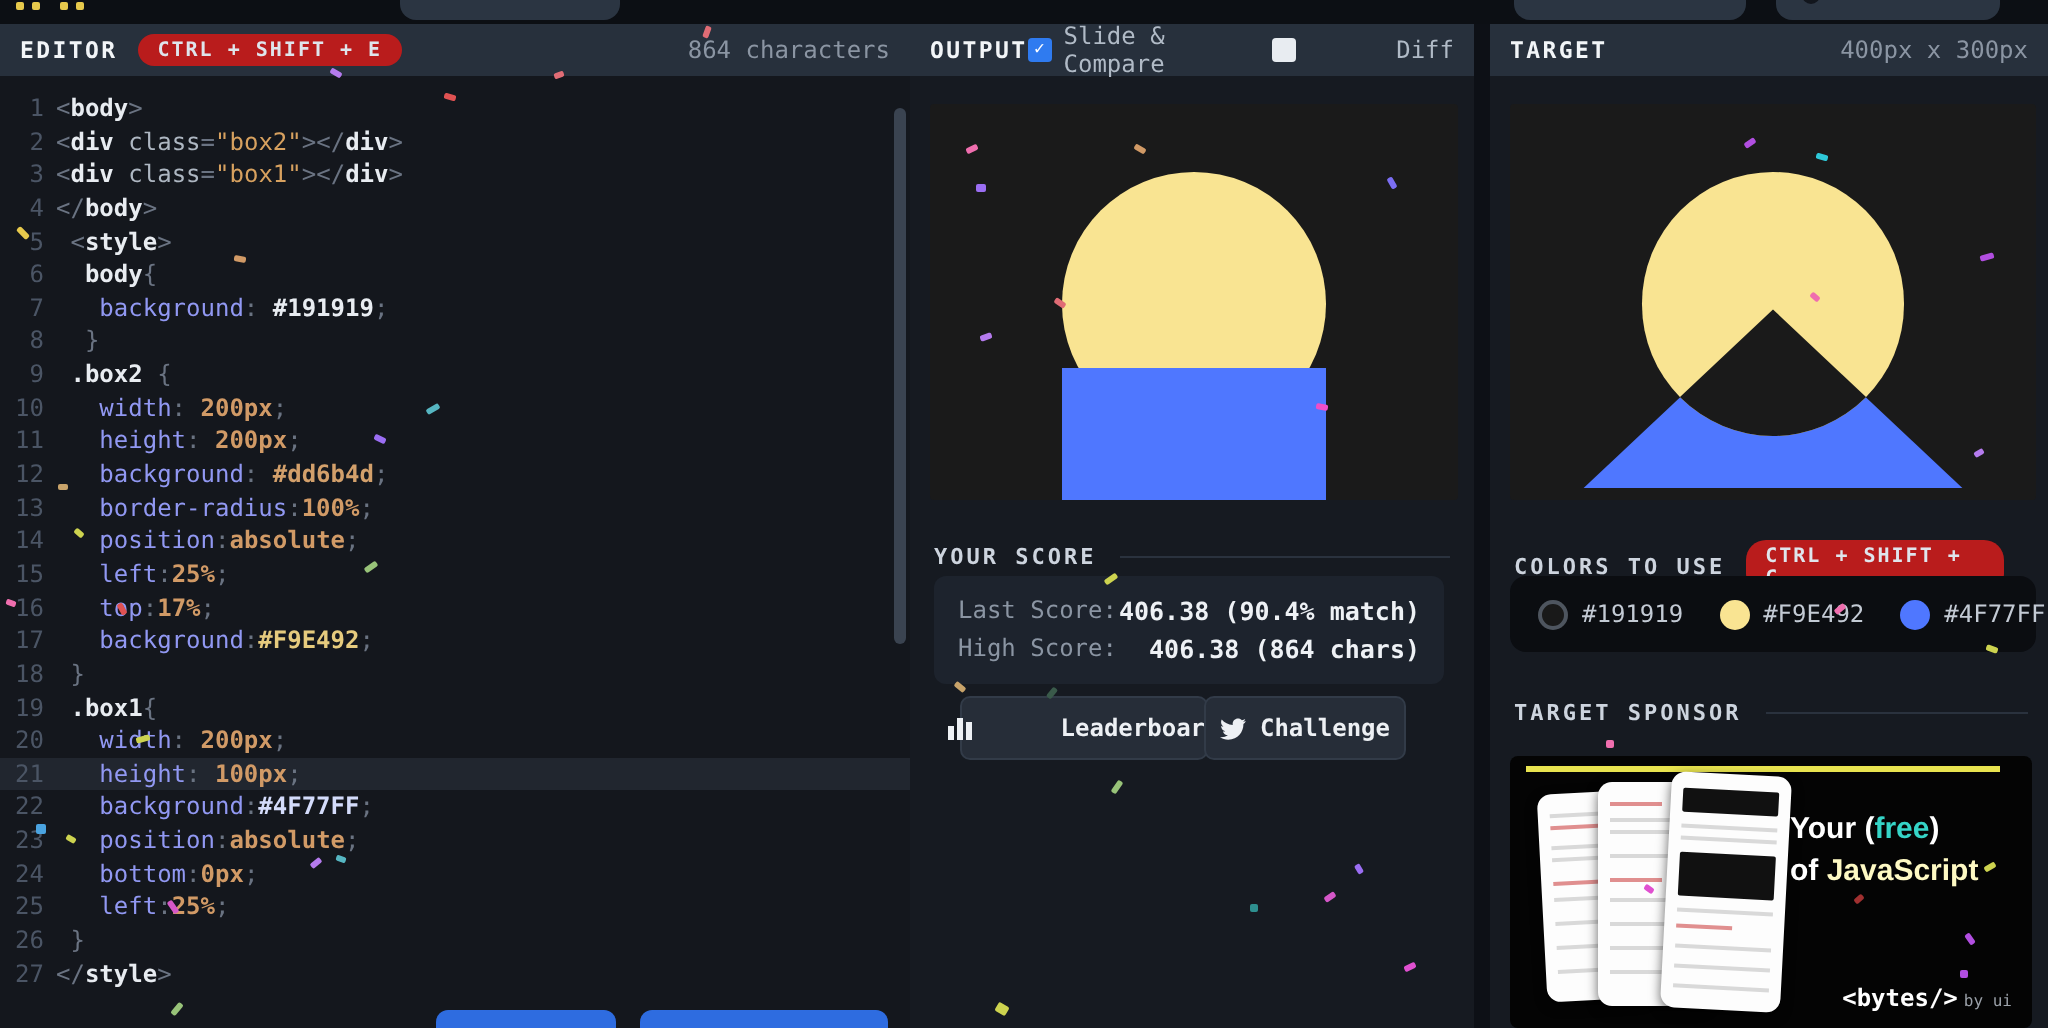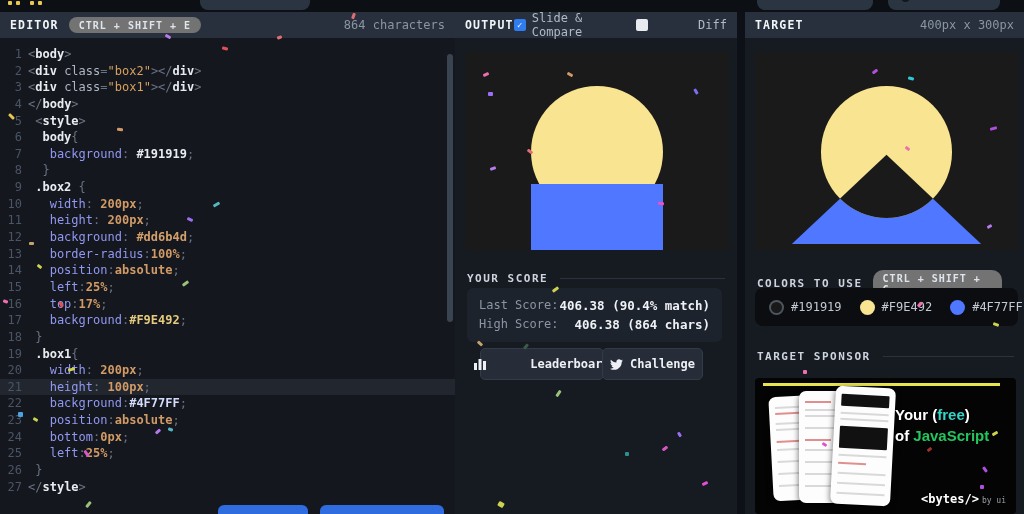--- a/index.html
+++ b/index.html
@@ -10,21 +10,21 @@
   
   .topstrip { position:absolute; left:0; top:0; width:1024px; height:12px; background:#0c0f14; }
   .topbar-btn { position:absolute; top:-8px; height:18px; background:#2b3542; border-radius:8px; }
   .person-dot { position:absolute; width:9px; height:9px; border-radius:50%; background:#12161d; top:1px; }
 
   
   .panel { position:absolute; top:12px; height:502px; }
   .panel-header { position:absolute; left:0; top:0; right:0; height:26px; background:#27303c;
     display:flex; align-items:center; padding:0 10px; }
   .panel-title { color:#f2f5f8; font-weight:bold; font-size:11.5px; letter-spacing:1.2px; }
-  .kbd { background:#737373; color:#dfe5ec; font-size:10px; font-weight:bold; letter-spacing:1px;
+  .kbd { background:#b91c1c; color:#dfe5ec; font-size:10px; font-weight:bold; letter-spacing:1px;
     border-radius:10px; padding:2.5px 10px; margin-left:10px; }
   .hdr-right { margin-left:auto; color:#8b95a3; font-size:12px; }
 
   
   .editor-panel { left:0; width:455px; background:#14171d; }
   .code-area { position:absolute; left:0; top:26px; right:0; bottom:0; padding-top:8px; overflow:hidden; }
   .code-line { display:flex; height:16.65px; line-height:16.65px; font-size:12px; white-space:pre; }
   .code-line.active { background:#21262f; }
   .ln { width:22px; text-align:right; color:#4b5565; flex:0 0 22px; }
   .code { padding-left:6px; }
@@ -93,21 +93,21 @@
   .ad-box { position:absolute; left:10px; top:366px; width:261px; height:136px; background:#040404;
     border-radius:4px; overflow:hidden; }
   .ad-topline { position:absolute; left:8px; right:16px; top:5px; height:2.5px; background:#e8e34f; }
   .phone { position:absolute; background:#fdfdfd; border-radius:7px; box-shadow:0 2px 6px rgba(0,0,0,.6); }
   .phone .pl { position:absolute; left:6px; right:6px; height:2px; background:#d9d9d9; }
   .phone .pl.red { background:#e08f8f; width:46%; }
   .phone .pimg { position:absolute; left:6px; right:6px; background:#111; border-radius:1px; }
   .ad-text { position:absolute; left:140px; top:26px; width:118px;
     font-family:"Liberation Sans", sans-serif; font-weight:bold; font-size:15px; line-height:21px; color:#fff; }
   .hl-free { color:#35d4c7; }
-  .hl-js { color:#22c55e; }
+  .hl-js { color:#fef9c3; }
   .ad-brand { position:absolute; right:10px; bottom:8px; color:#fff; font-weight:bold; font-size:12px;
     font-family:"DejaVu Sans Mono", monospace; }
   .ad-brand small { color:#9aa0a8; font-size:8px; font-weight:normal; margin-left:3px; }
 
   
   .confetti-layer { position:absolute; inset:0; pointer-events:none; z-index:40; }
   .confetti { position:absolute; border-radius:1px; }
 </style>
 </head>
 <body>

